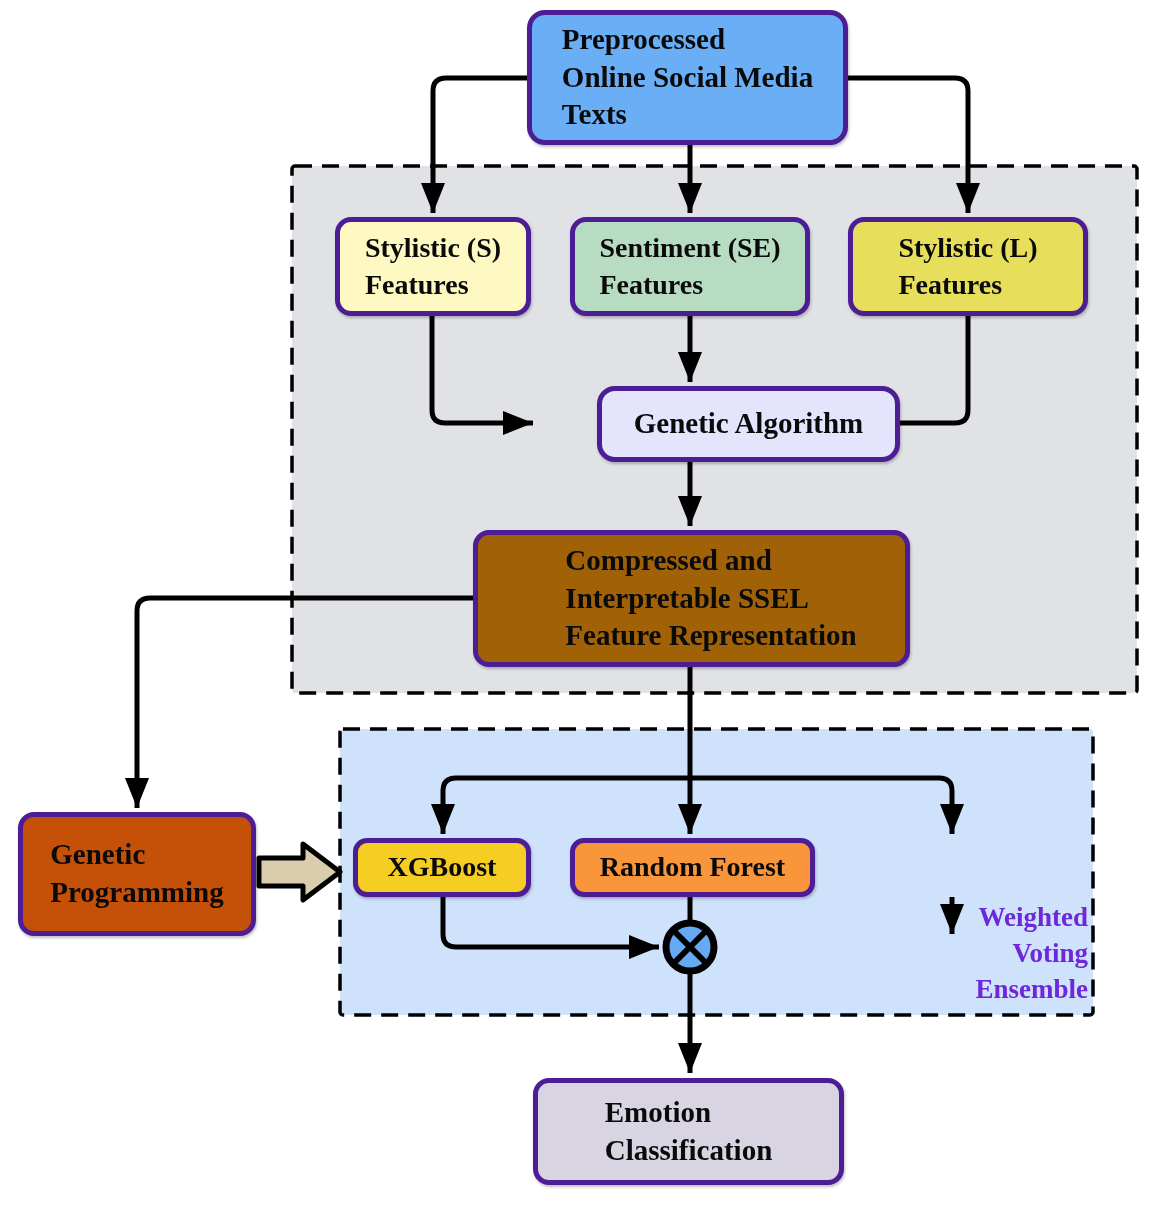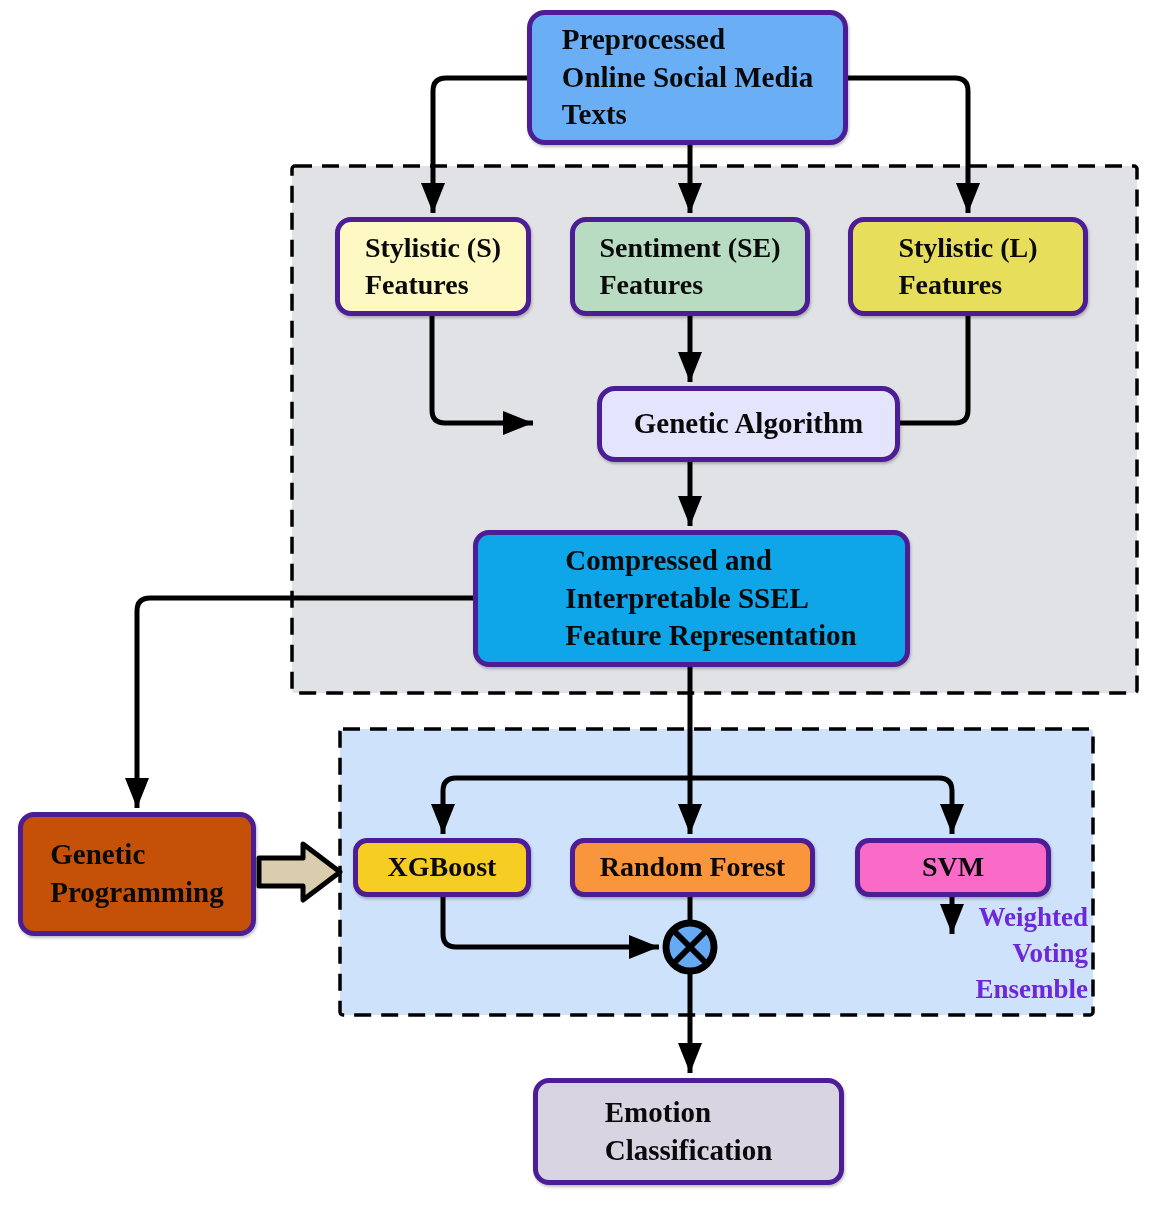--- a/index.html
+++ b/index.html
@@ -108,32 +108,31 @@
 Features</div>
 
   <div class="node n-sentiment" style="background: rgb(183, 220, 194);">Sentiment (SE)
 Features</div>
 
   <div class="node n-linguistic" style="background: rgb(231, 223, 91);">Stylistic (L)
 Features</div>
 
   <div class="node n-ga" style="background: rgb(228, 228, 252);">Genetic Algorithm</div>
 
-  <div class="node n-compressed" style="background: #0ea5e9; padding-left: 39px;">Compressed and
+  <div class="node n-compressed" style="background: #a16207; padding-left: 39px;">Compressed and
 Interpretable SSEL
 Feature Representation</div>
 
   <div class="node n-gp" style="background: rgb(197, 81, 9);">Genetic
 Programming</div>
 
   <div class="node n-rf" style="background: rgb(249, 149, 58);">Random Forest</div>
 
   <div class="node n-xgboost" style="background: rgb(246, 205, 35);">XGBoost</div>
 
-  <div class="node n-svm" style="background: rgb(250, 107, 200);">SVM</div>
 
   <div class="ensemble-label">Weighted
 Voting
 Ensemble</div>
 
   <div class="node n-emotion" style="background: rgb(216, 212, 226);">Emotion
 Classification</div>
 
 </div>
 

